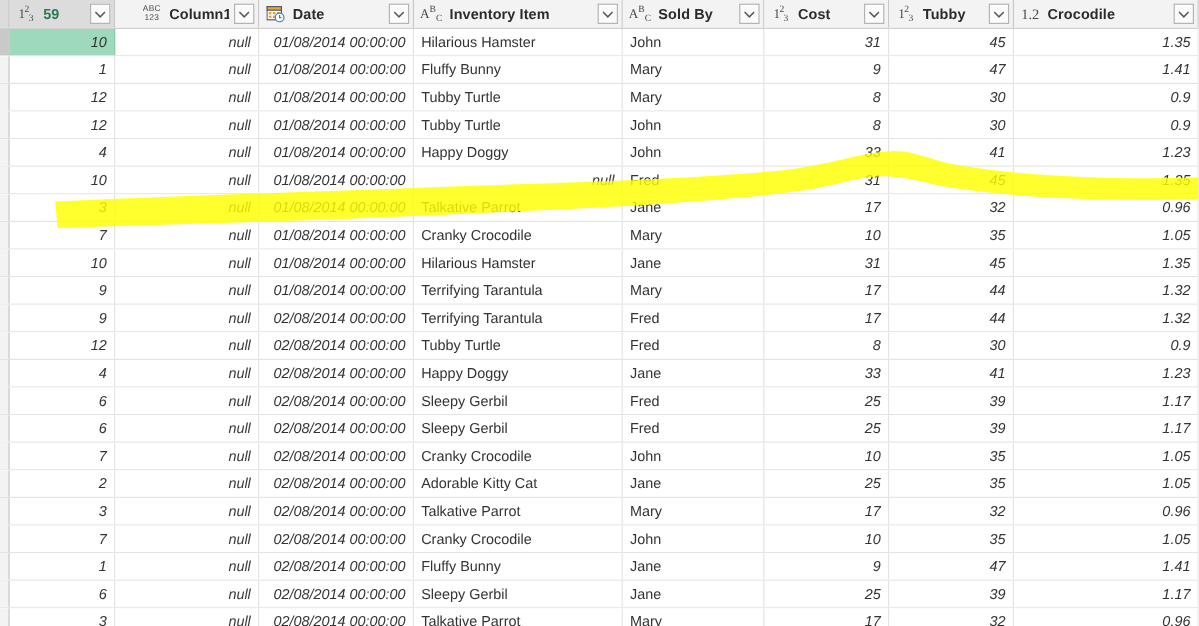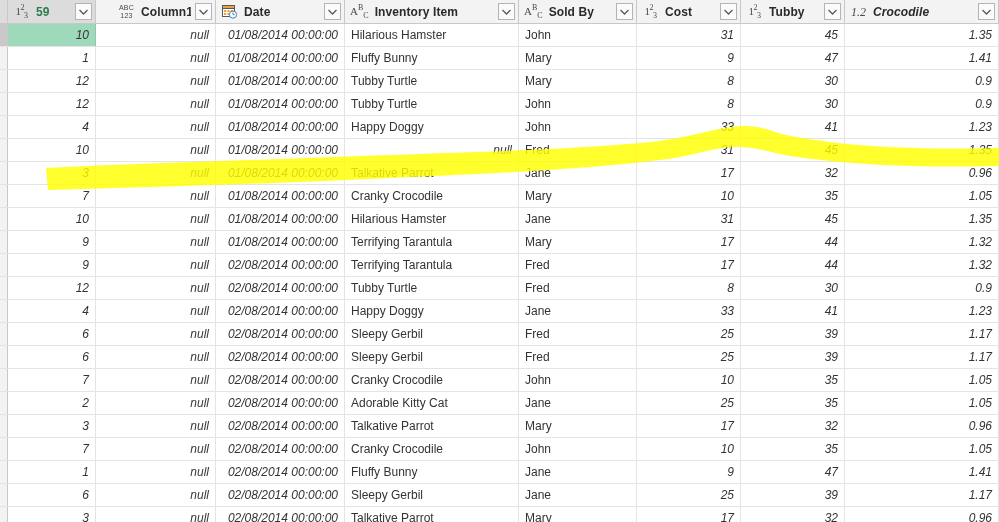--- a/index.html
+++ b/index.html
@@ -170,21 +170,21 @@
   }
 
   
   .c-col0 { flex: 0 0 88px;  width: 88px; }
   .c-col1 { flex: 0 0 120px; width: 120px; padding-left: 22px; }
   .c-date { flex: 0 0 129px; width: 129px; }
   .c-item { flex: 0 0 174px; width: 174px; }
   .c-sold { flex: 0 0 118px; width: 118px; }
   .c-cost { flex: 0 0 104px; width: 104px; }
   .c-price{ flex: 0 0 104px; width: 104px; }
-  .c-comm { flex: 1 1 auto; font-style: italic; }
+  .c-comm { flex: 1 1 auto; }
 
   
   #highlighter {
     position: absolute;
     left: 0;
     top: 0;
     width: 999px;
     height: 522px;
     pointer-events: none;
     z-index: 5;

